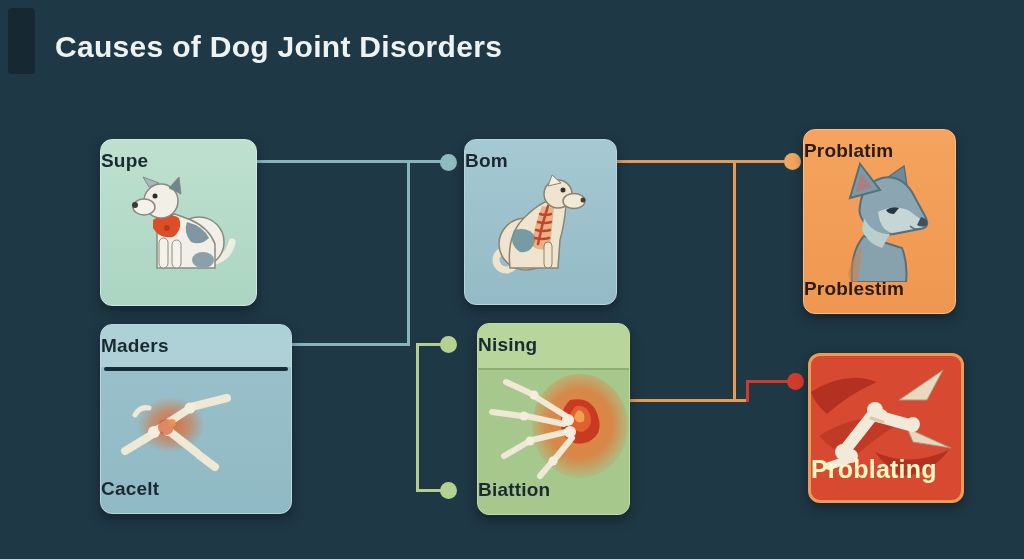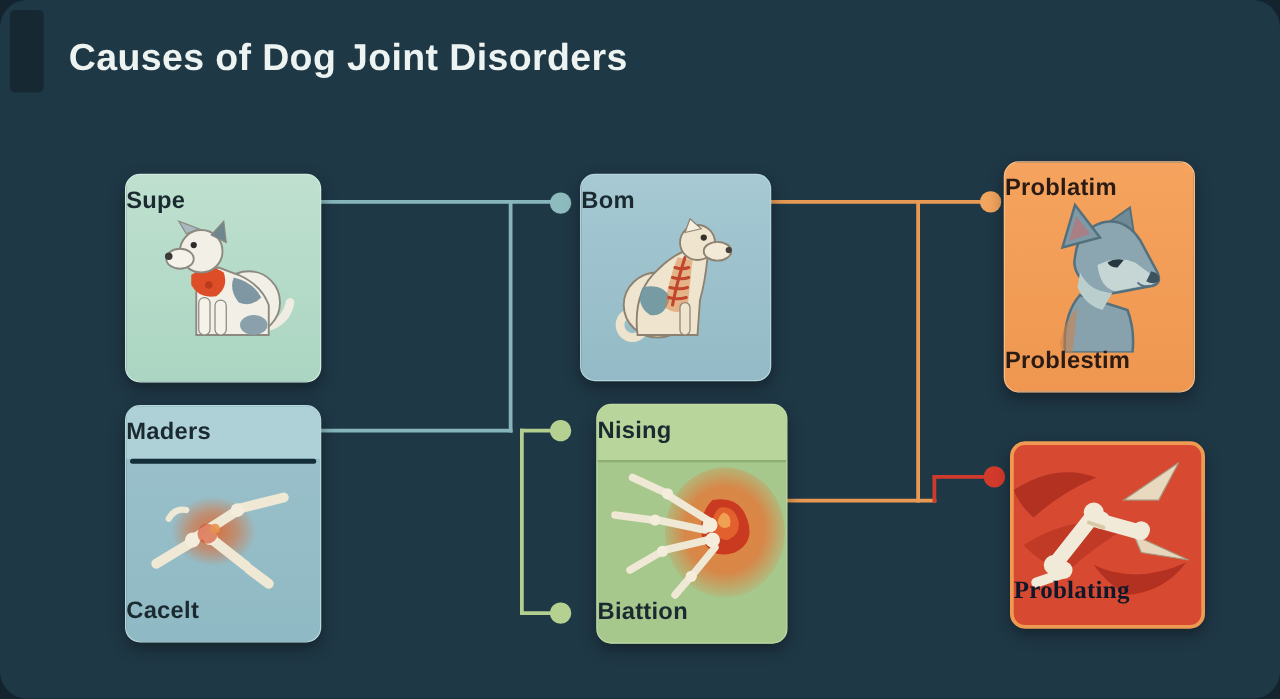--- a/index.html
+++ b/index.html
@@ -1,20 +1,19 @@
 <!DOCTYPE html>
 <html><head>
 <meta charset="utf-8">
 <style>
   html,body { margin:0; padding:0; background:#14242e; }
   .canvas {
     position:relative; width:1024px; height:559px; overflow:hidden;
     background:#1f3846;
     font-family:"Liberation Sans", sans-serif;
-    border-radius:22px;
   }
   .title {
     position:absolute; left:55px; top:30px; margin:0;
     font-size:30px; font-weight:700; letter-spacing:.3px;
     color:#edf3f1;
   }
   .artifact {
     position:absolute; left:8px; top:8px; width:27px; height:66px;
     background:rgba(9,18,25,.42); border-radius:4px;
   }
@@ -50,37 +49,37 @@
     position:absolute; left:0; width:100%; 
     font-size:19px; font-weight:600; color:#1b2a31; letter-spacing:.2px;
     z-index:3;
   }
   .lbl-top { top:10px; }
   .lbl-bottom { bottom:13px; }
   .card svg { position:absolute; z-index:1; }
   #card-supe { left:100px; top:139px; width:155px; height:165px;
     background:linear-gradient(180deg,#bfe0cf,#abd5c2); border:1px solid #cdeadd; }
   #card-maders { left:100px; top:324px; width:155px; height:188px;
-    background:linear-gradient(180deg,#9cc2cb,#8fb9c4); border:1px solid #b9d8de; }
+    background:linear-gradient(180deg,#9cc2cb,#8fb9c4); border:1px solid #b9d8de;padding-left:35px; }
   .maders-head { position:absolute; left:0; top:0; width:100%; height:42px;
     background:#aed1d7; z-index:2; }
   .maders-sep { position:absolute; left:3px; right:3px; top:42px; height:4px;
     background:#142e39; border-radius:2px; z-index:2; }
   #card-bom { left:464px; top:139px; width:151px; height:164px;
     background:linear-gradient(180deg,#a6c9d3,#93bac6); border:1px solid #b6d4dc; }
   #card-nising { left:460px; top:323px; width:151px; height:190px;
     background:#a6c88c; border:1px solid #c2dba6;margin-left:17px; }
   .nising-head { position:absolute; left:0; top:0; width:100%; height:44px;
     background:#b8d59c; border-bottom:2px solid #8fae72; z-index:2; }
   #card-problatim { left:803px; top:129px; width:151px; height:183px;
     background:linear-gradient(180deg,#f5a35e,#ef9750); border:1px solid #f8bd85; }
   #card-problatim .card-label { color:#2a1b14; }
   #card-problating { left:808px; top:353px; width:150px; height:144px;
     background:#d74a31; border:3px solid #ef9a52; }
-  #card-problating .card-label { color:#0f172a; font-size:20px; bottom:16px;font-family:Liberation Serif, serif; }
+  #card-problating .card-label { color:#fef9c3; font-size:25px; bottom:16px; }
 </style>
 </head>
 <body>
 
 <div class="canvas">
 
   <h1 class="title">Causes of Dog Joint Disorders</h1>
   <div class="artifact"></div>
 
   <div class="c teal" id="teal-h1"></div>

